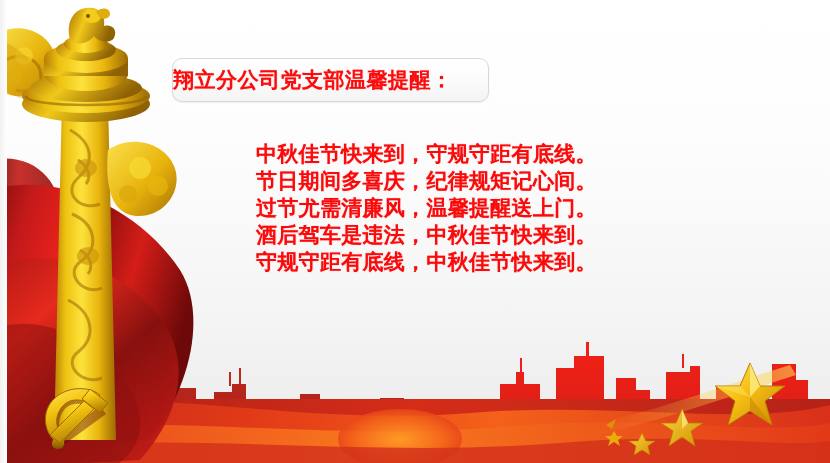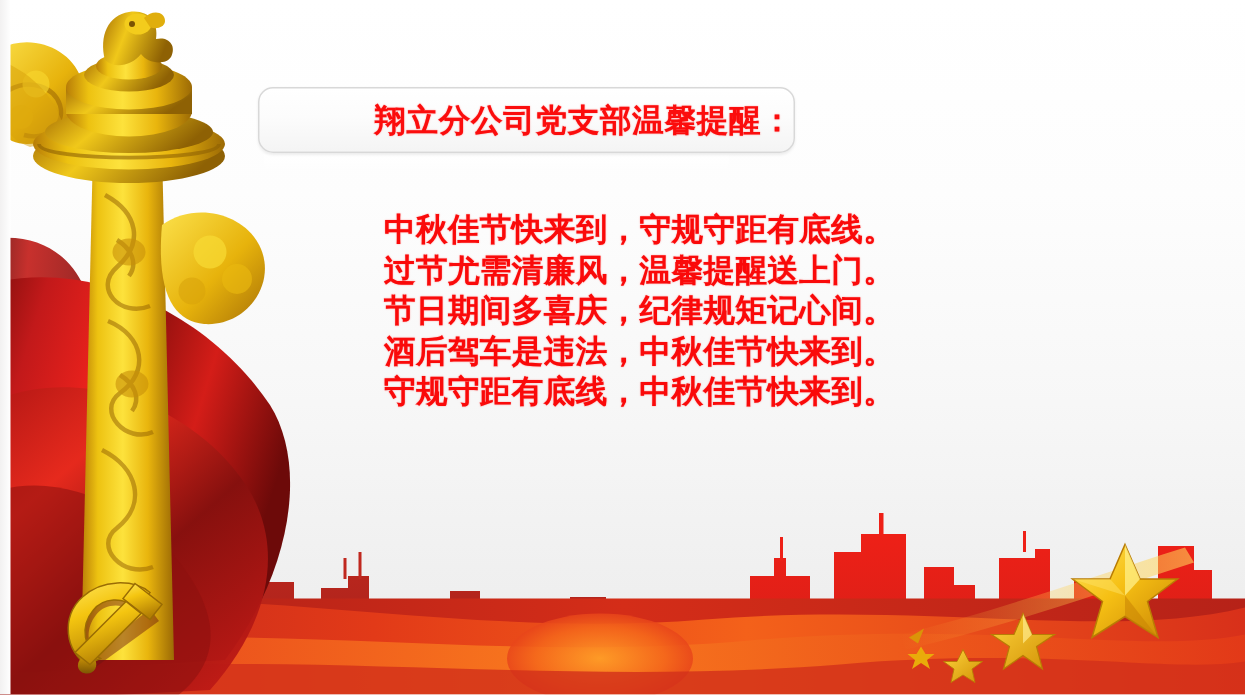--- a/index.html
+++ b/index.html
@@ -28,27 +28,27 @@
 
   
   .emblem{position:absolute;left:38px;bottom:6px;width:86px;height:76px;z-index:20;}
 
   
   .stars{position:absolute;right:0;bottom:0;width:230px;height:110px;z-index:20;}
 
   
   .title-pill{
     position:absolute;left:172px;top:58px;
-    width:358px;height:44px;
+    width:317px;height:44px;
     box-sizing:border-box;
     border:1px solid #d8d8d8;
     border-radius:10px;
     background:linear-gradient(180deg,#ffffff 0%,#fcfcfc 45%,#f4f4f4 100%);
     box-shadow:0 1px 2px rgba(0,0,0,.07);
-    display:flex;align-items:center;justify-content:flex-end;
+    display:flex;align-items:center;justify-content:flex-start;
     z-index:25;
   }
   .title-text{
     color:#fb0d0d;
     font-size:21px;
     font-weight:bold;
     letter-spacing:.5px;
     white-space:nowrap;
     text-shadow:0 0 1px rgba(255,0,0,.5);
   }
@@ -314,20 +314,20 @@
     <path d="M-4,72 L6,66 L2,76 Z" transform="translate(10,0)" fill="#d89a07" opacity=".9"></path>
   </svg>
 
   <div class="title-pill">
     <span class="title-text">翔立分公司党支部温馨提醒：</span>
   </div>
   <div class="pill-reflection"></div>
 
   <div class="verse">
     <div class="verse-line">中秋佳节快来到，守规守距有底线。</div>
+    <div class="verse-line">节日期间多喜庆，纪律规矩记心间。</div>
     <div class="verse-line">过节尤需清廉风，温馨提醒送上门。</div>
-    <div class="verse-line">节日期间多喜庆，纪律规矩记心间。</div>
     <div class="verse-line">酒后驾车是违法，中秋佳节快来到。</div>
     <div class="verse-line">守规守距有底线，中秋佳节快来到。</div>
   </div>
 
   <div class="edge-strip"></div>
 </div>
 
 </body></html>

